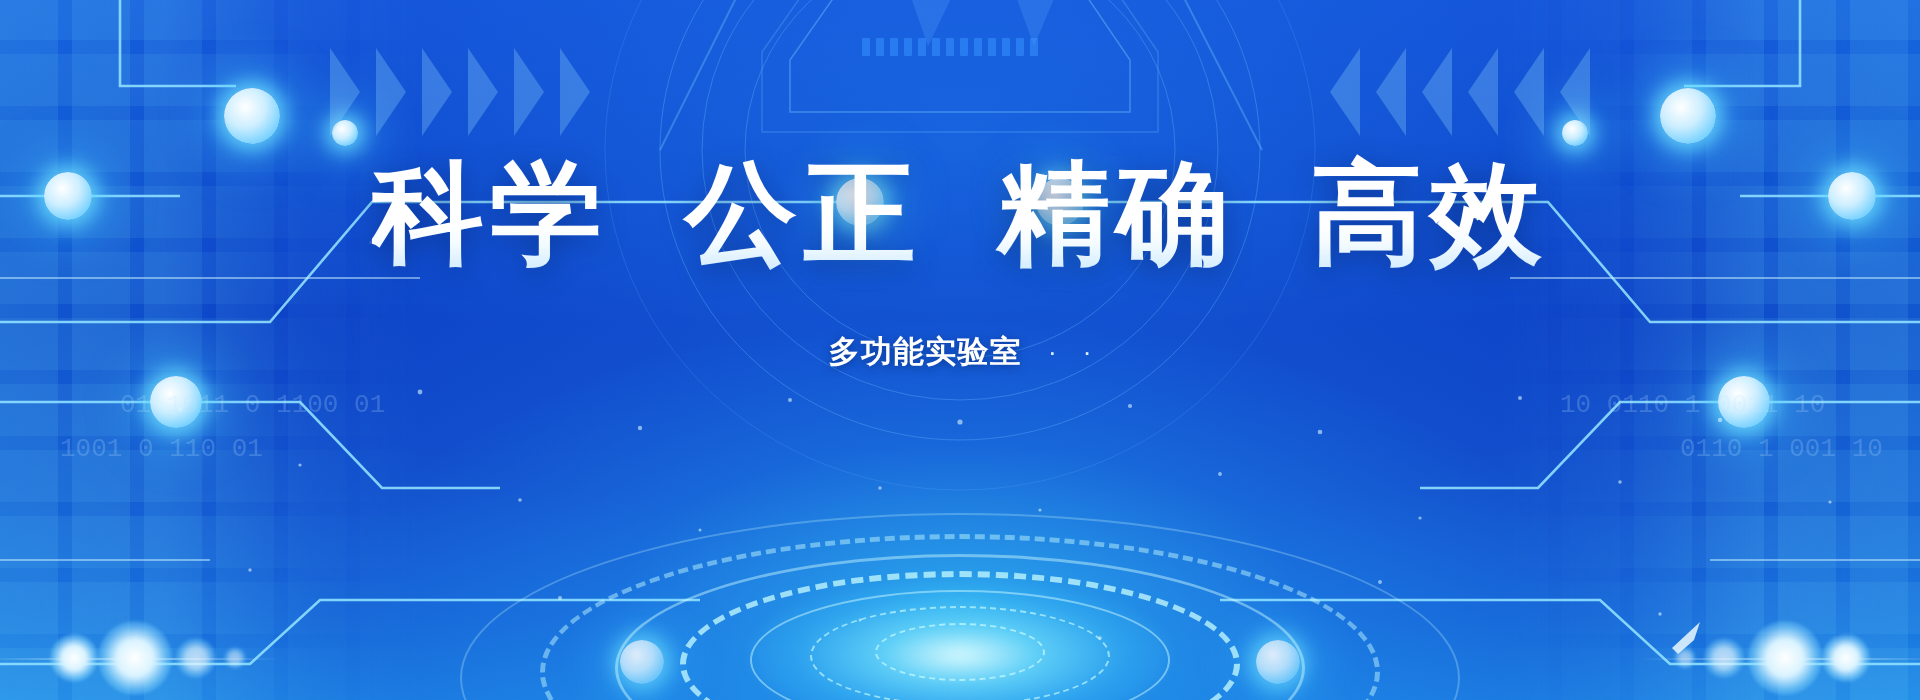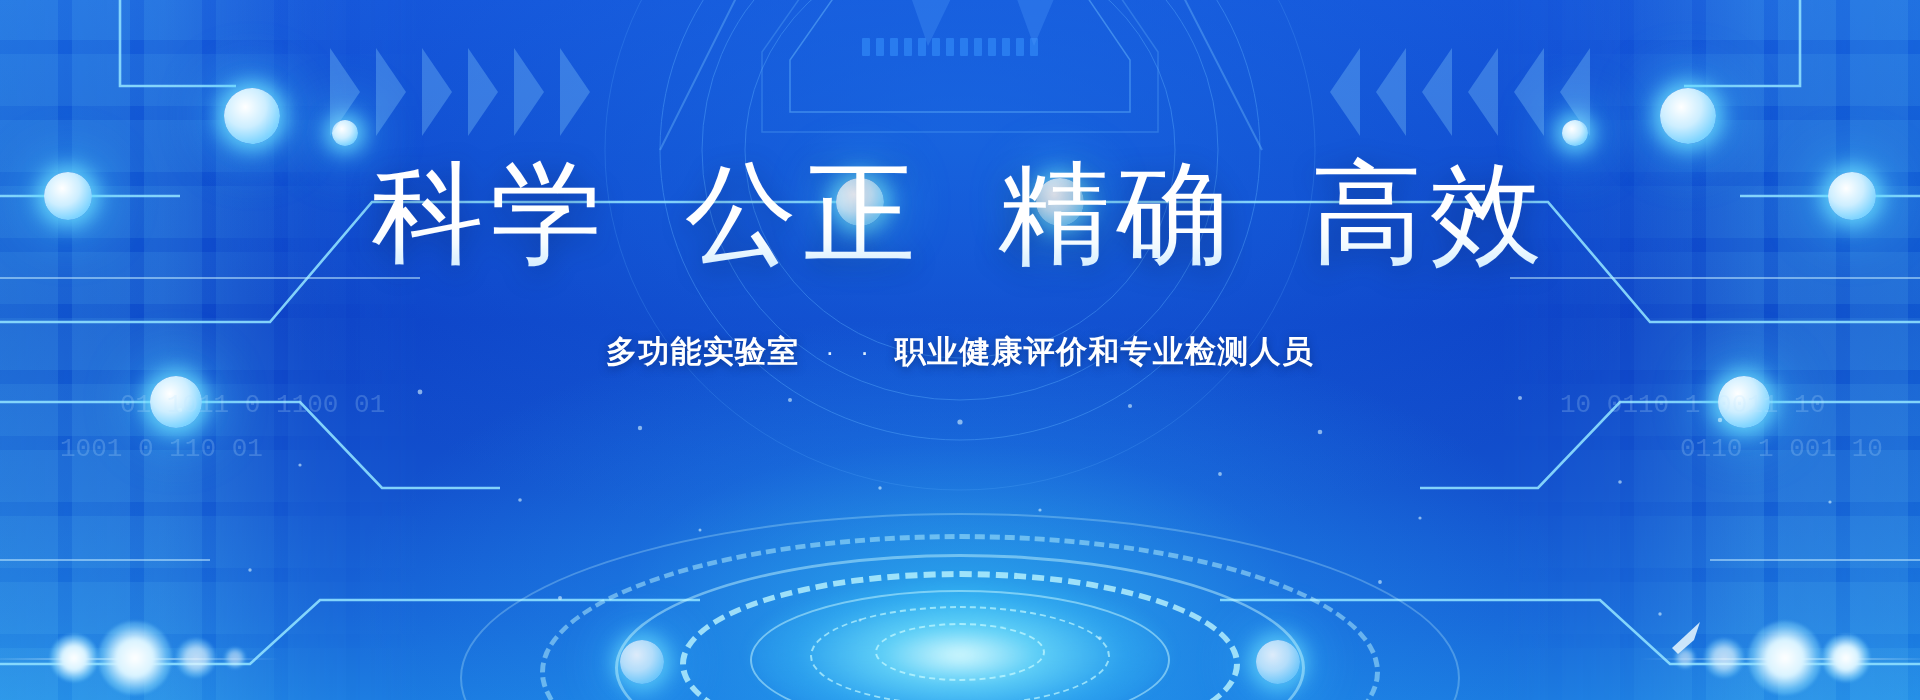--- a/index.html
+++ b/index.html
@@ -69,21 +69,21 @@
 
   
   .specks{position:absolute;left:0;right:0;bottom:0;height:330px;opacity:.8;}
 
   
   .content{position:absolute;inset:0;display:flex;flex-direction:column;align-items:center;}
 
   .title{
     margin-top:150px;
     font-size:112px;line-height:1.15;
-    font-weight:normal;
+    font-weight:bold;
     letter-spacing:.06em;
     white-space:pre;
     background:linear-gradient(180deg,#ffffff 0%,#ffffff 58%,#f2fbff 72%,#b9e2ff 100%);
     -webkit-background-clip:text;background-clip:text;
     color:transparent;-webkit-text-fill-color:transparent;
     text-shadow:0 0 1px rgba(255,255,255,.2);
     filter:drop-shadow(0 6px 14px rgba(4,30,90,.45));
   }
 
   .subwrap{display:flex;align-items:center;gap:26px;margin-top:30px;}
@@ -267,17 +267,16 @@
 
   <div class="content">
 
     <div class="title">科学  公正  精确  高效</div>
 
 
     <div class="taglinewrap">
       <span class="tagline">多功能实验室</span>
       <span class="dot-sep">·</span>
       <span class="dot-sep">·</span>
-      <span class="tagline">职业健康评价和专业检测人员</span>
     </div>
 
   </div>
 </div>
 
 </body></html>

